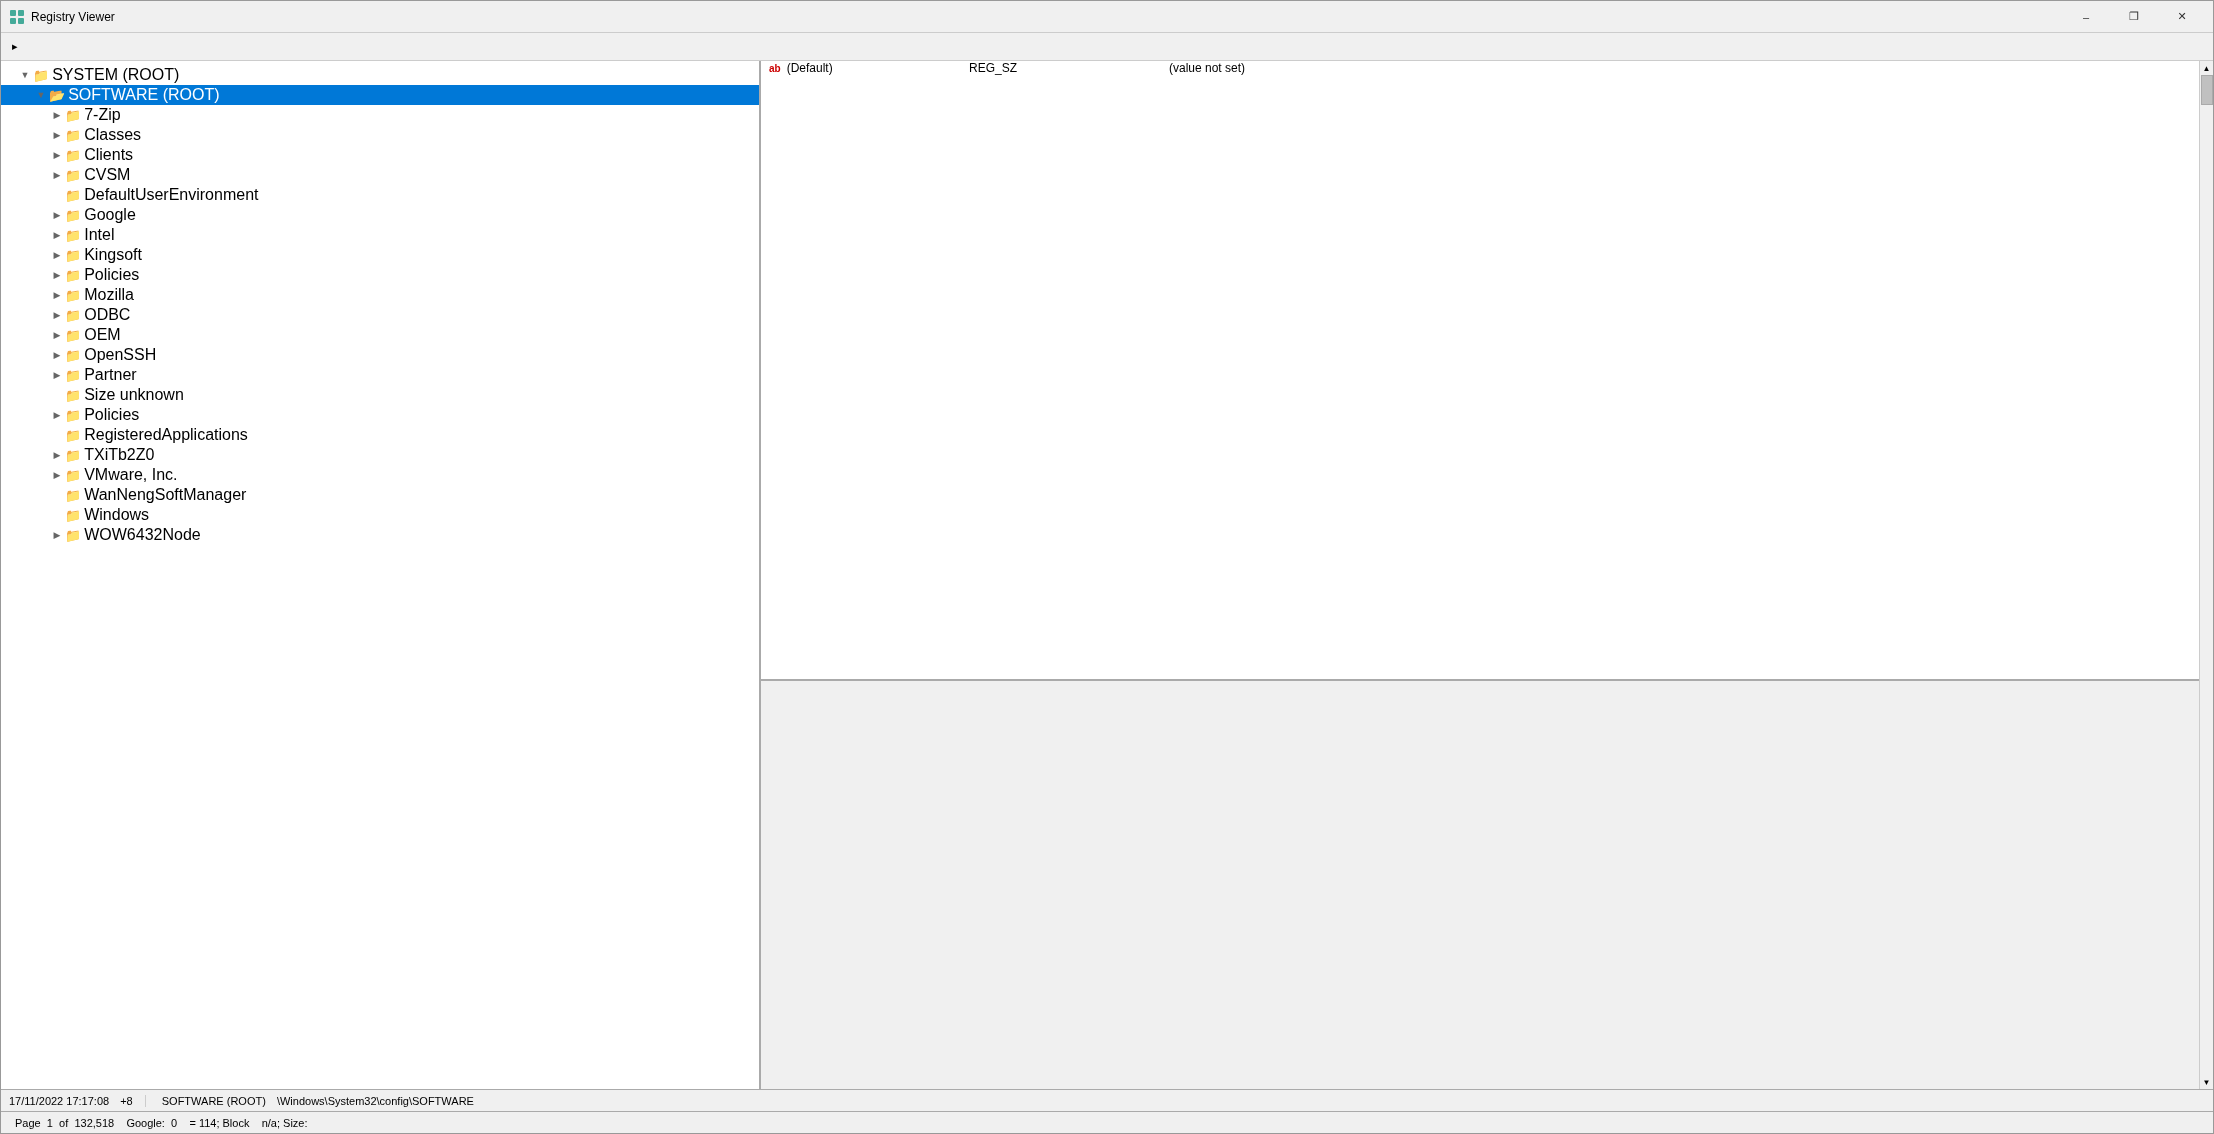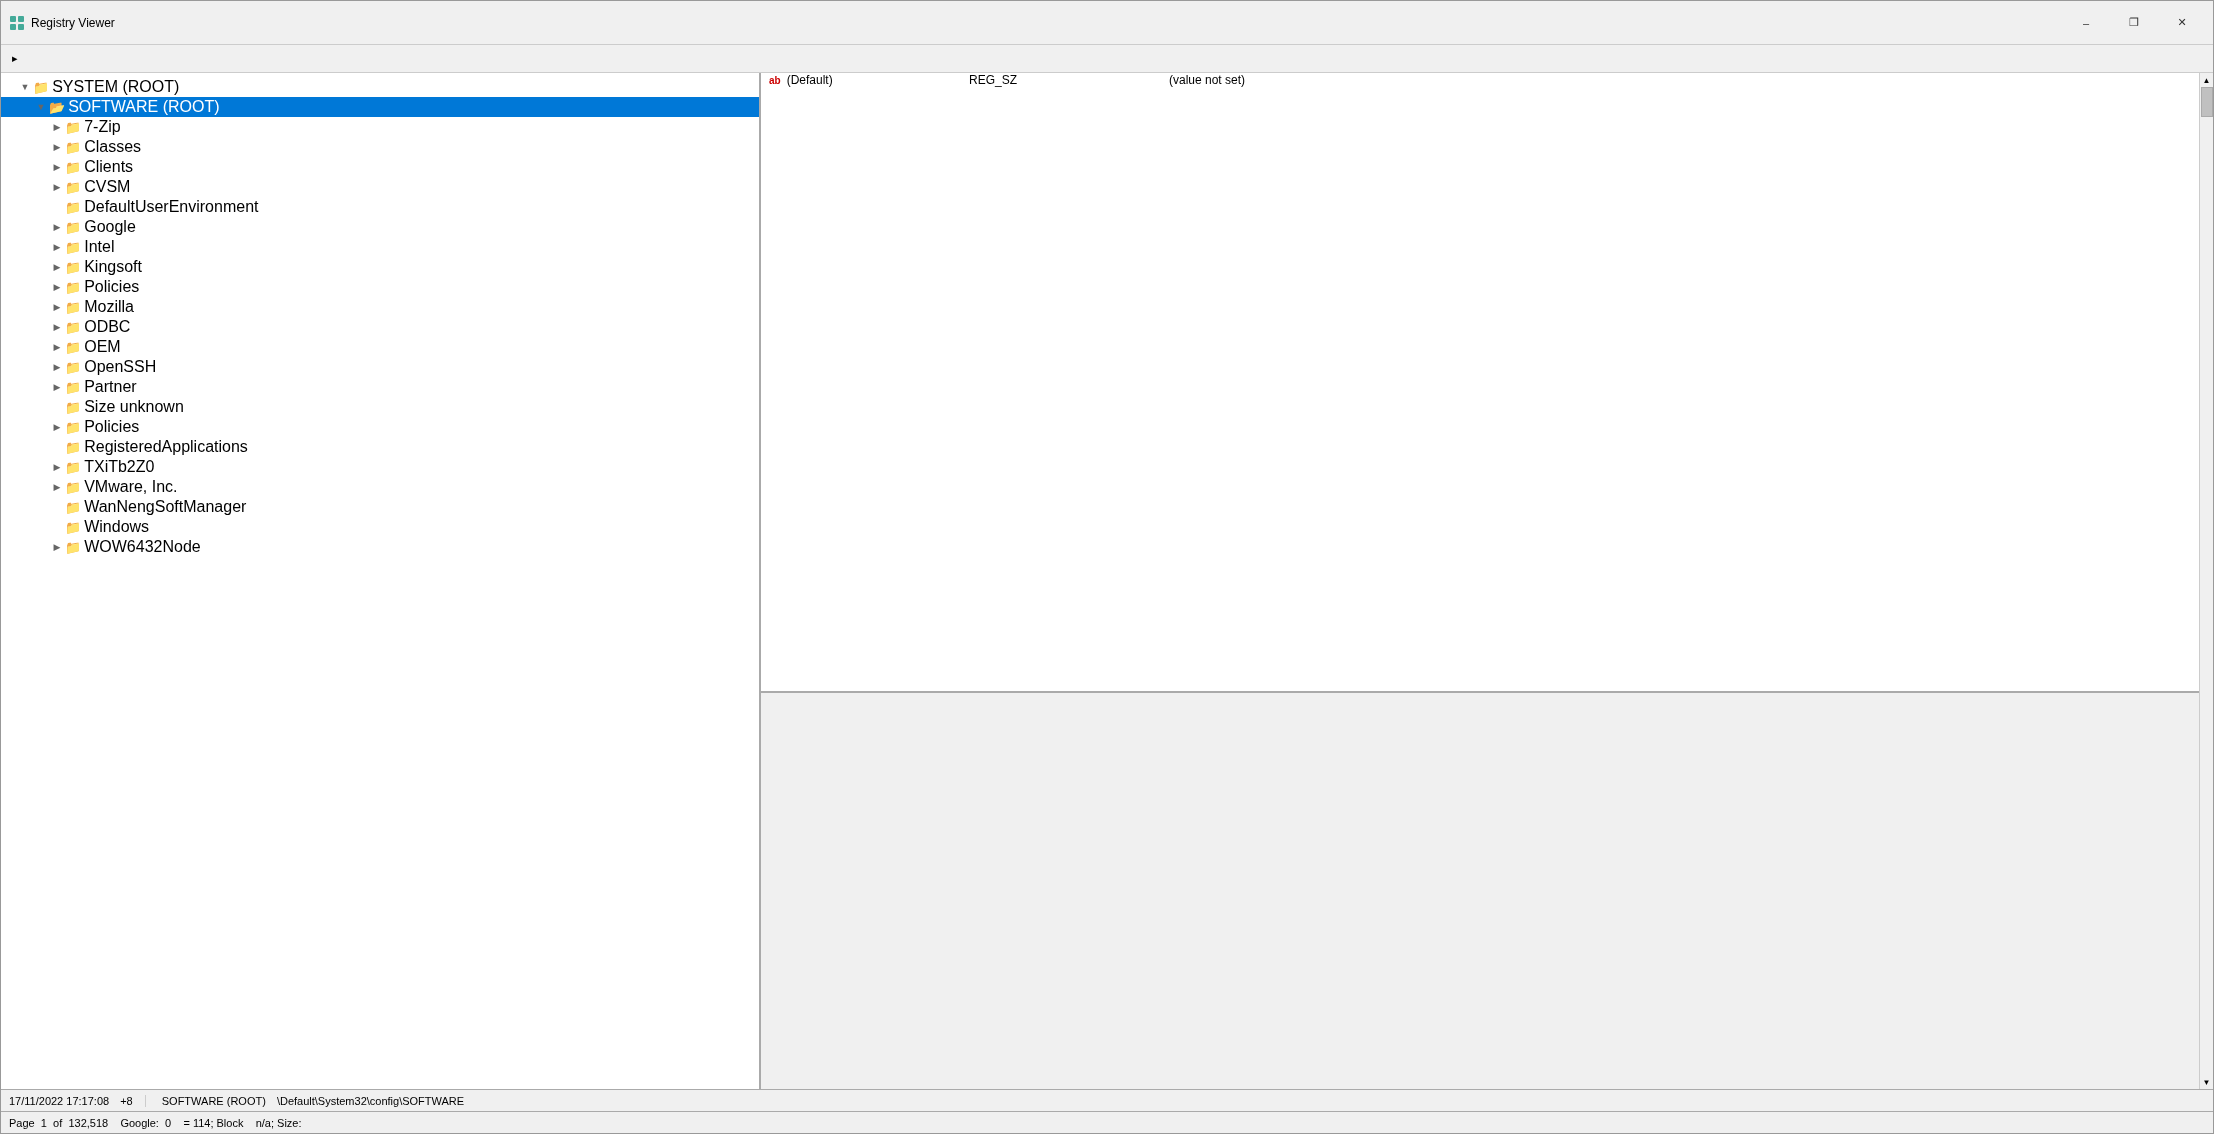--- a/index.html
+++ b/index.html
@@ -16,21 +16,21 @@
       width: 2214px;
       height: 1134px;
       background: #f0f0f0;
       border: 1px solid #999;
       display: flex;
       flex-direction: column;
     }
 
     .title-bar {
       background: #f0f0f0;
-      height: 44px;
+      height: 32px;
       display: flex;
       align-items: center;
       padding: 0 8px;
       border-bottom: 1px solid #ccc;
       flex-shrink: 0;
     }
 
     .title-bar-icon {
       width: 16px;
       height: 16px;
@@ -232,21 +232,21 @@
       padding-right: 12px;
     }
     .status-section:last-child { border-right: none; }
 
     .bottom-status-bar {
       height: 22px;
       background: #f0f0f0;
       border-top: 1px solid #aaa;
       display: flex;
       align-items: center;
-      padding: 0 8px;
+      padding: 0 14px;
       font-size: 11px;
       flex-shrink: 0;
     }
   </style>
 </head>
 <body>
 
 <div class="window">
 
   <div class="title-bar">
@@ -521,21 +521,21 @@
     </div>
   </div>
 
   <div class="status-bar">
     <span class="status-section">
       <span>17/11/2022  17:17:08</span>
       &nbsp;<span>+8</span>
     </span>
     <span class="status-section">
       <span>SOFTWARE (ROOT)</span>
-      &nbsp;<span>\Default\System32\config\SOFTWARE</span>
+      &nbsp;<span>\Windows\System32\config\SOFTWARE</span>
     </span>
   </div>
 
   <div class="bottom-status-bar">
     <span>
       <span>Page</span>&nbsp;
       <span>1</span>&nbsp;
       <span>of</span>&nbsp;
       <span>132,518</span>
     </span>

